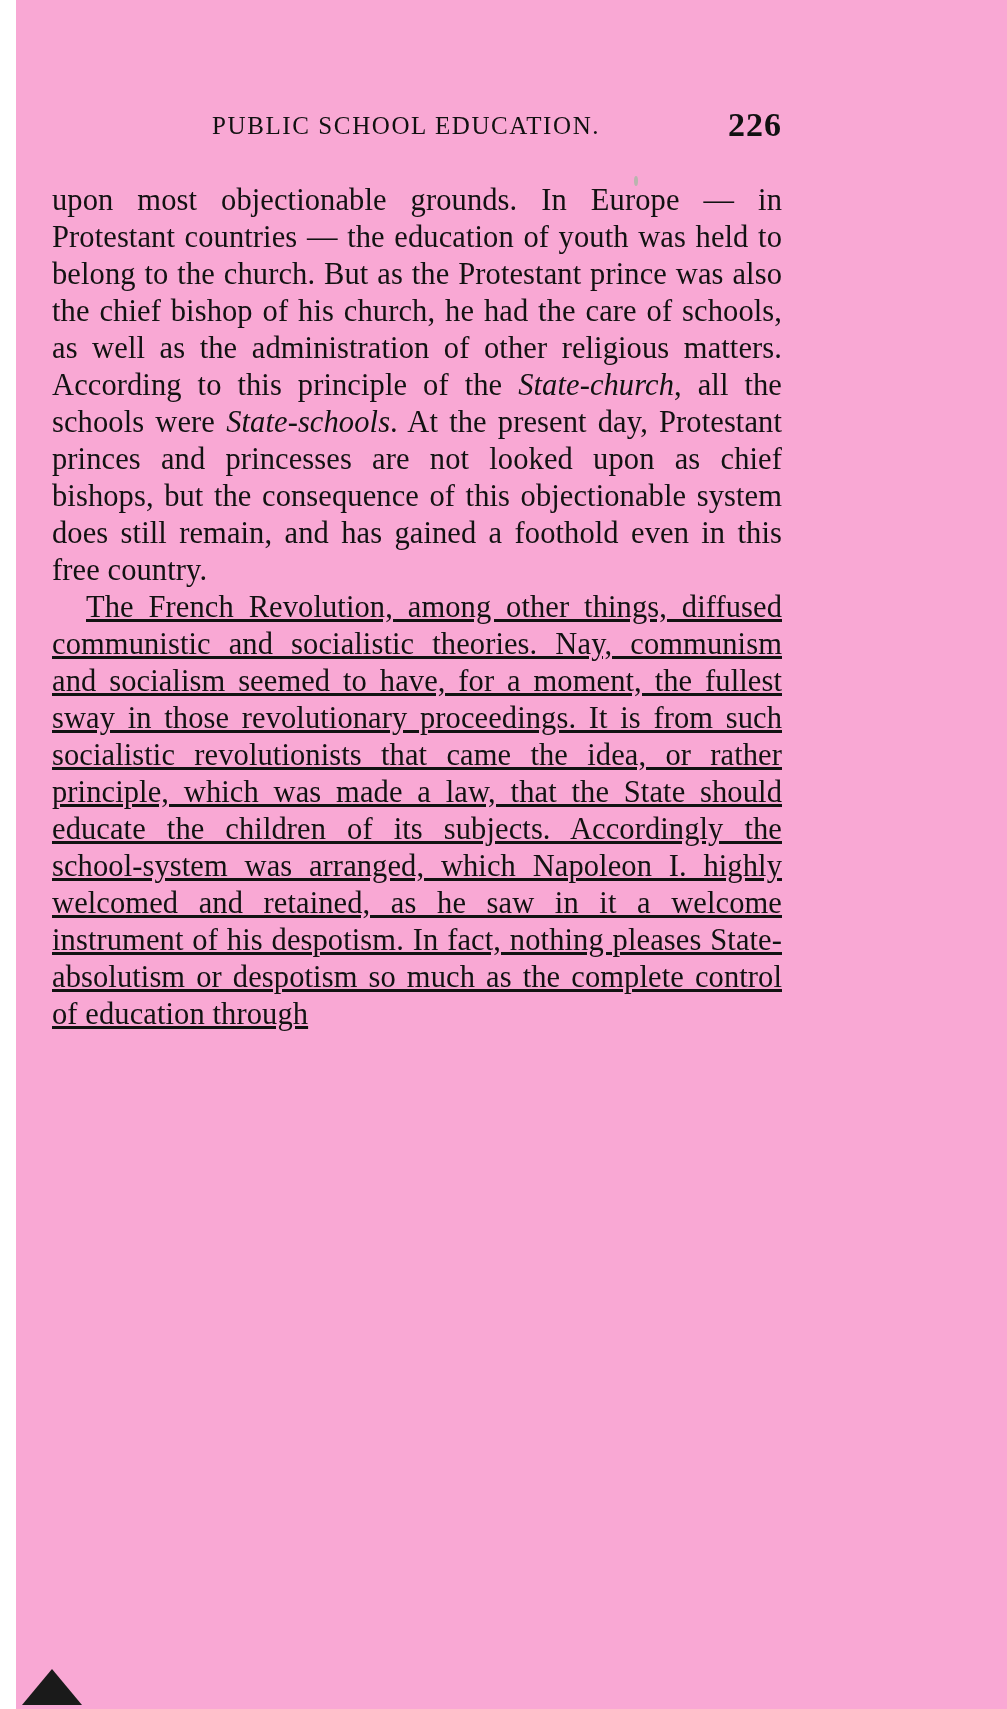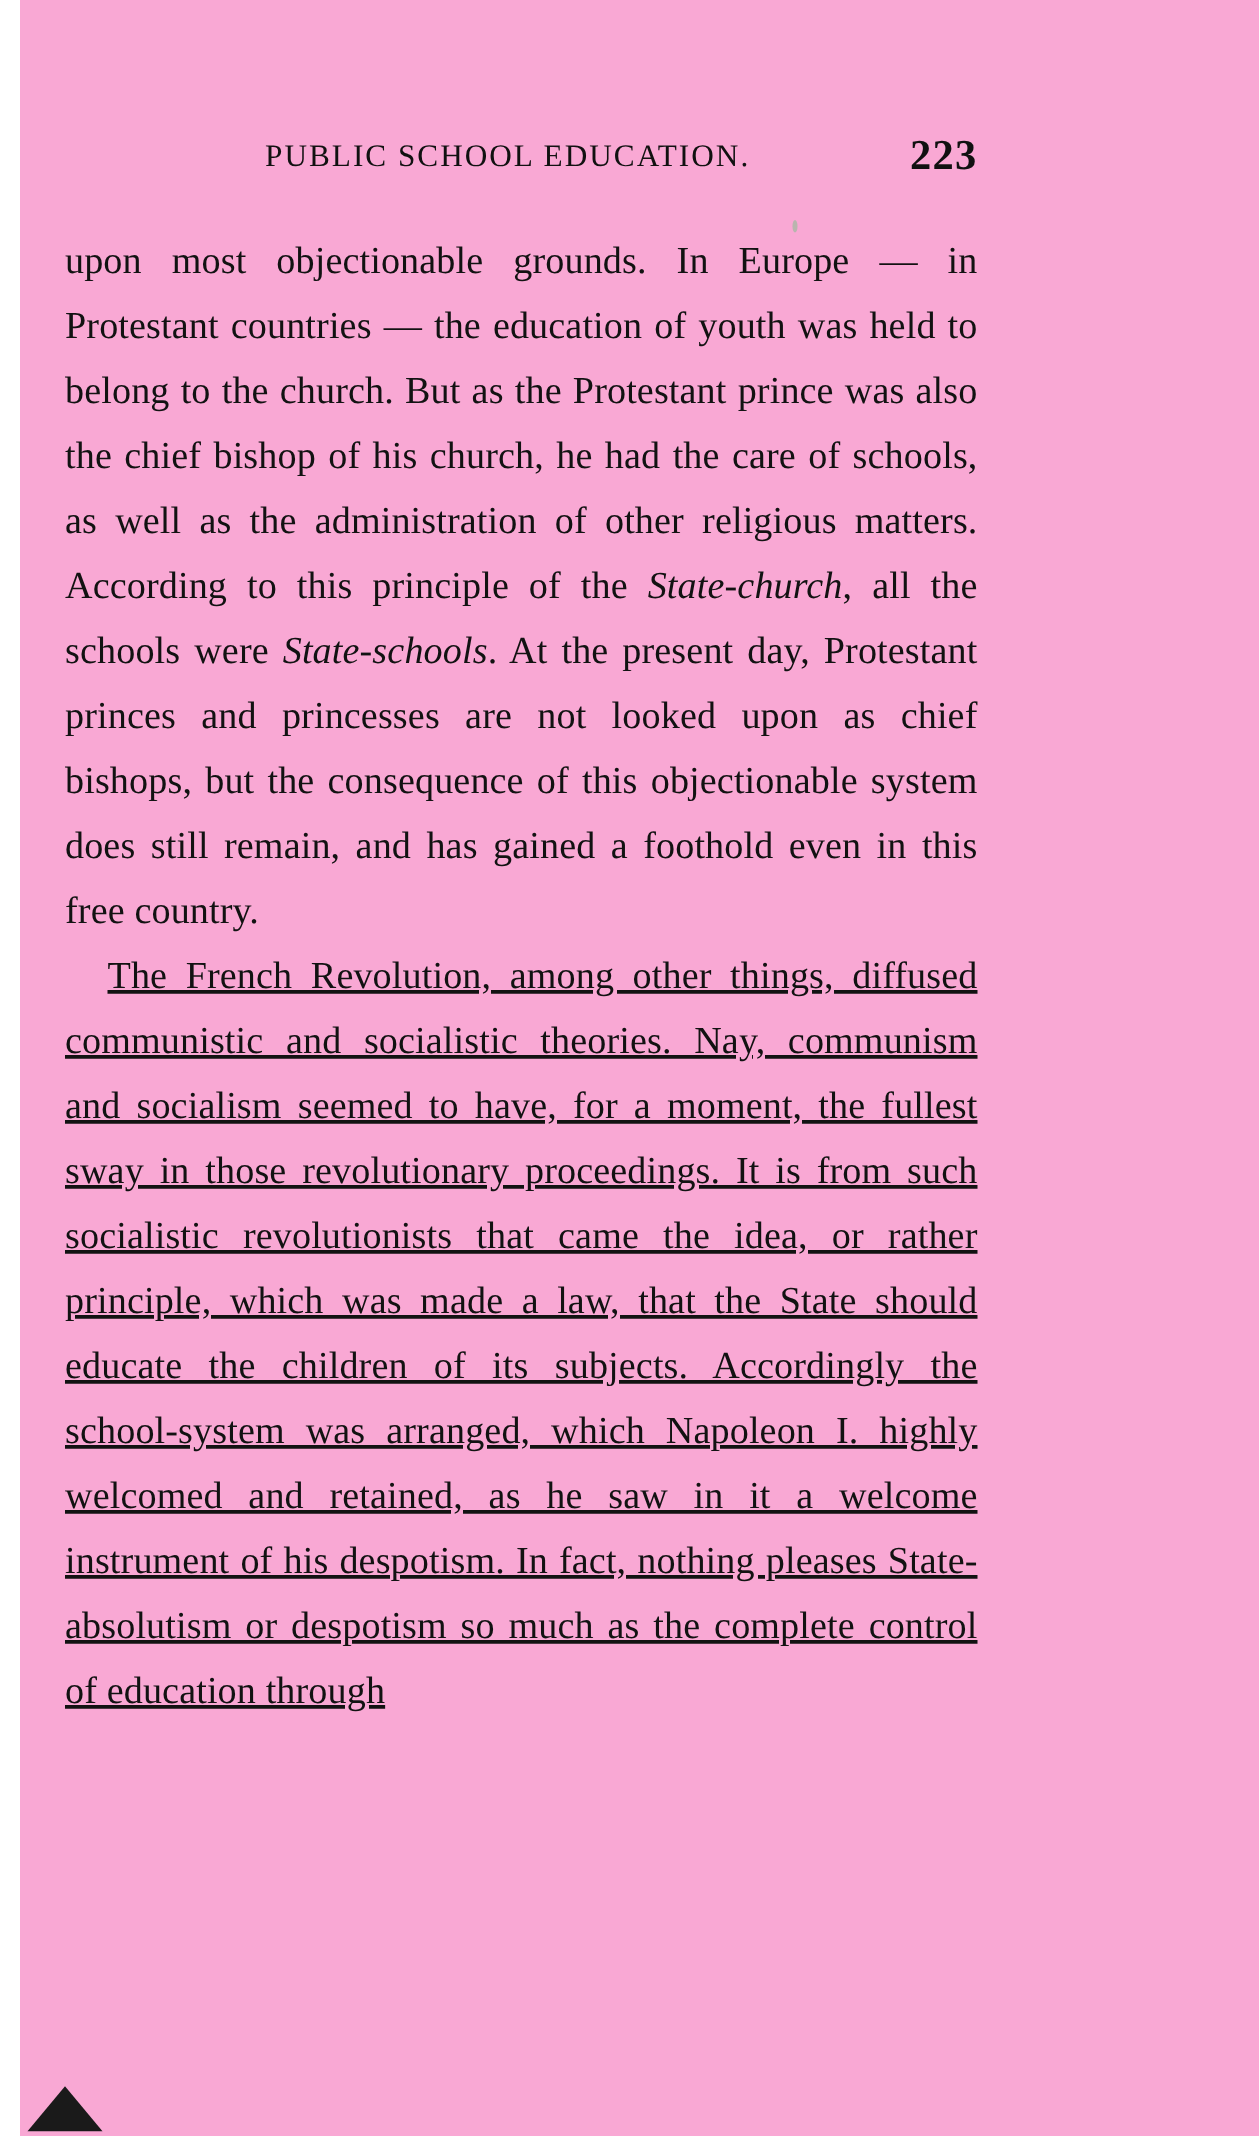--- a/index.html
+++ b/index.html
@@ -54,21 +54,21 @@
   }
   .body-text {
     position: absolute;
     left: 36px;
     top: 182px;
     width: 730px;
   }
   .para {
     margin: 0 0 0 0;
     font-size: 30.5px;
-    line-height: 52px;
+    line-height: 37px;
     text-align: justify;
     text-justify: inter-word;
     color: #121212;
     letter-spacing: 0.1px;
   }
   .para.indent {
     text-indent: 34px;
     text-decoration: underline;
   }
   .para em {
@@ -92,21 +92,21 @@
 </style>
 </head>
 <body>
 
 <div class="page">
 
   <div class="speck" style="left:618px; top:176px; width:4px; height:10px;"></div>
 
   <div class="running-head">
     <div class="head-title">Public School Education.</div>
-    <div class="head-folio">223</div>
+    <div class="head-folio">226</div>
   </div>
 
   <div class="body-text">
     <p class="para"><span>upon most objectionable grounds.  In Europe — in Protestant countries — the education of youth was held to belong to the church.  But as the Protestant prince was also the chief bishop of his church, he had the care of schools, as well as the administration of other religious matters.  According to this principle of the </span><em>State-church</em><span>, all the schools were </span><em>State-schools</em><span>.  At the present day, Protestant princes and princesses are not looked upon as chief bishops, but the consequence of this objectionable system does still remain, and has gained a foothold even in this free country.</span></p>
     <p class="para indent"><span>The French Revolution, among other things, diffused communistic and socialistic theories.  Nay, communism and socialism seemed to have, for a moment, the fullest sway in those revolutionary proceedings.  It is from such socialistic revolutionists that came the idea, or rather principle, which was made a law, that the State should educate the children of its subjects.  Accordingly the school-system was arranged, which Napoleon I. highly welcomed and retained, as he saw in it a welcome instrument of his despotism.  In fact, nothing pleases State-absolutism or despotism so much as the complete control of education through</span></p>
   </div>
 
   <div class="corner-mark"></div>
 </div>
 

